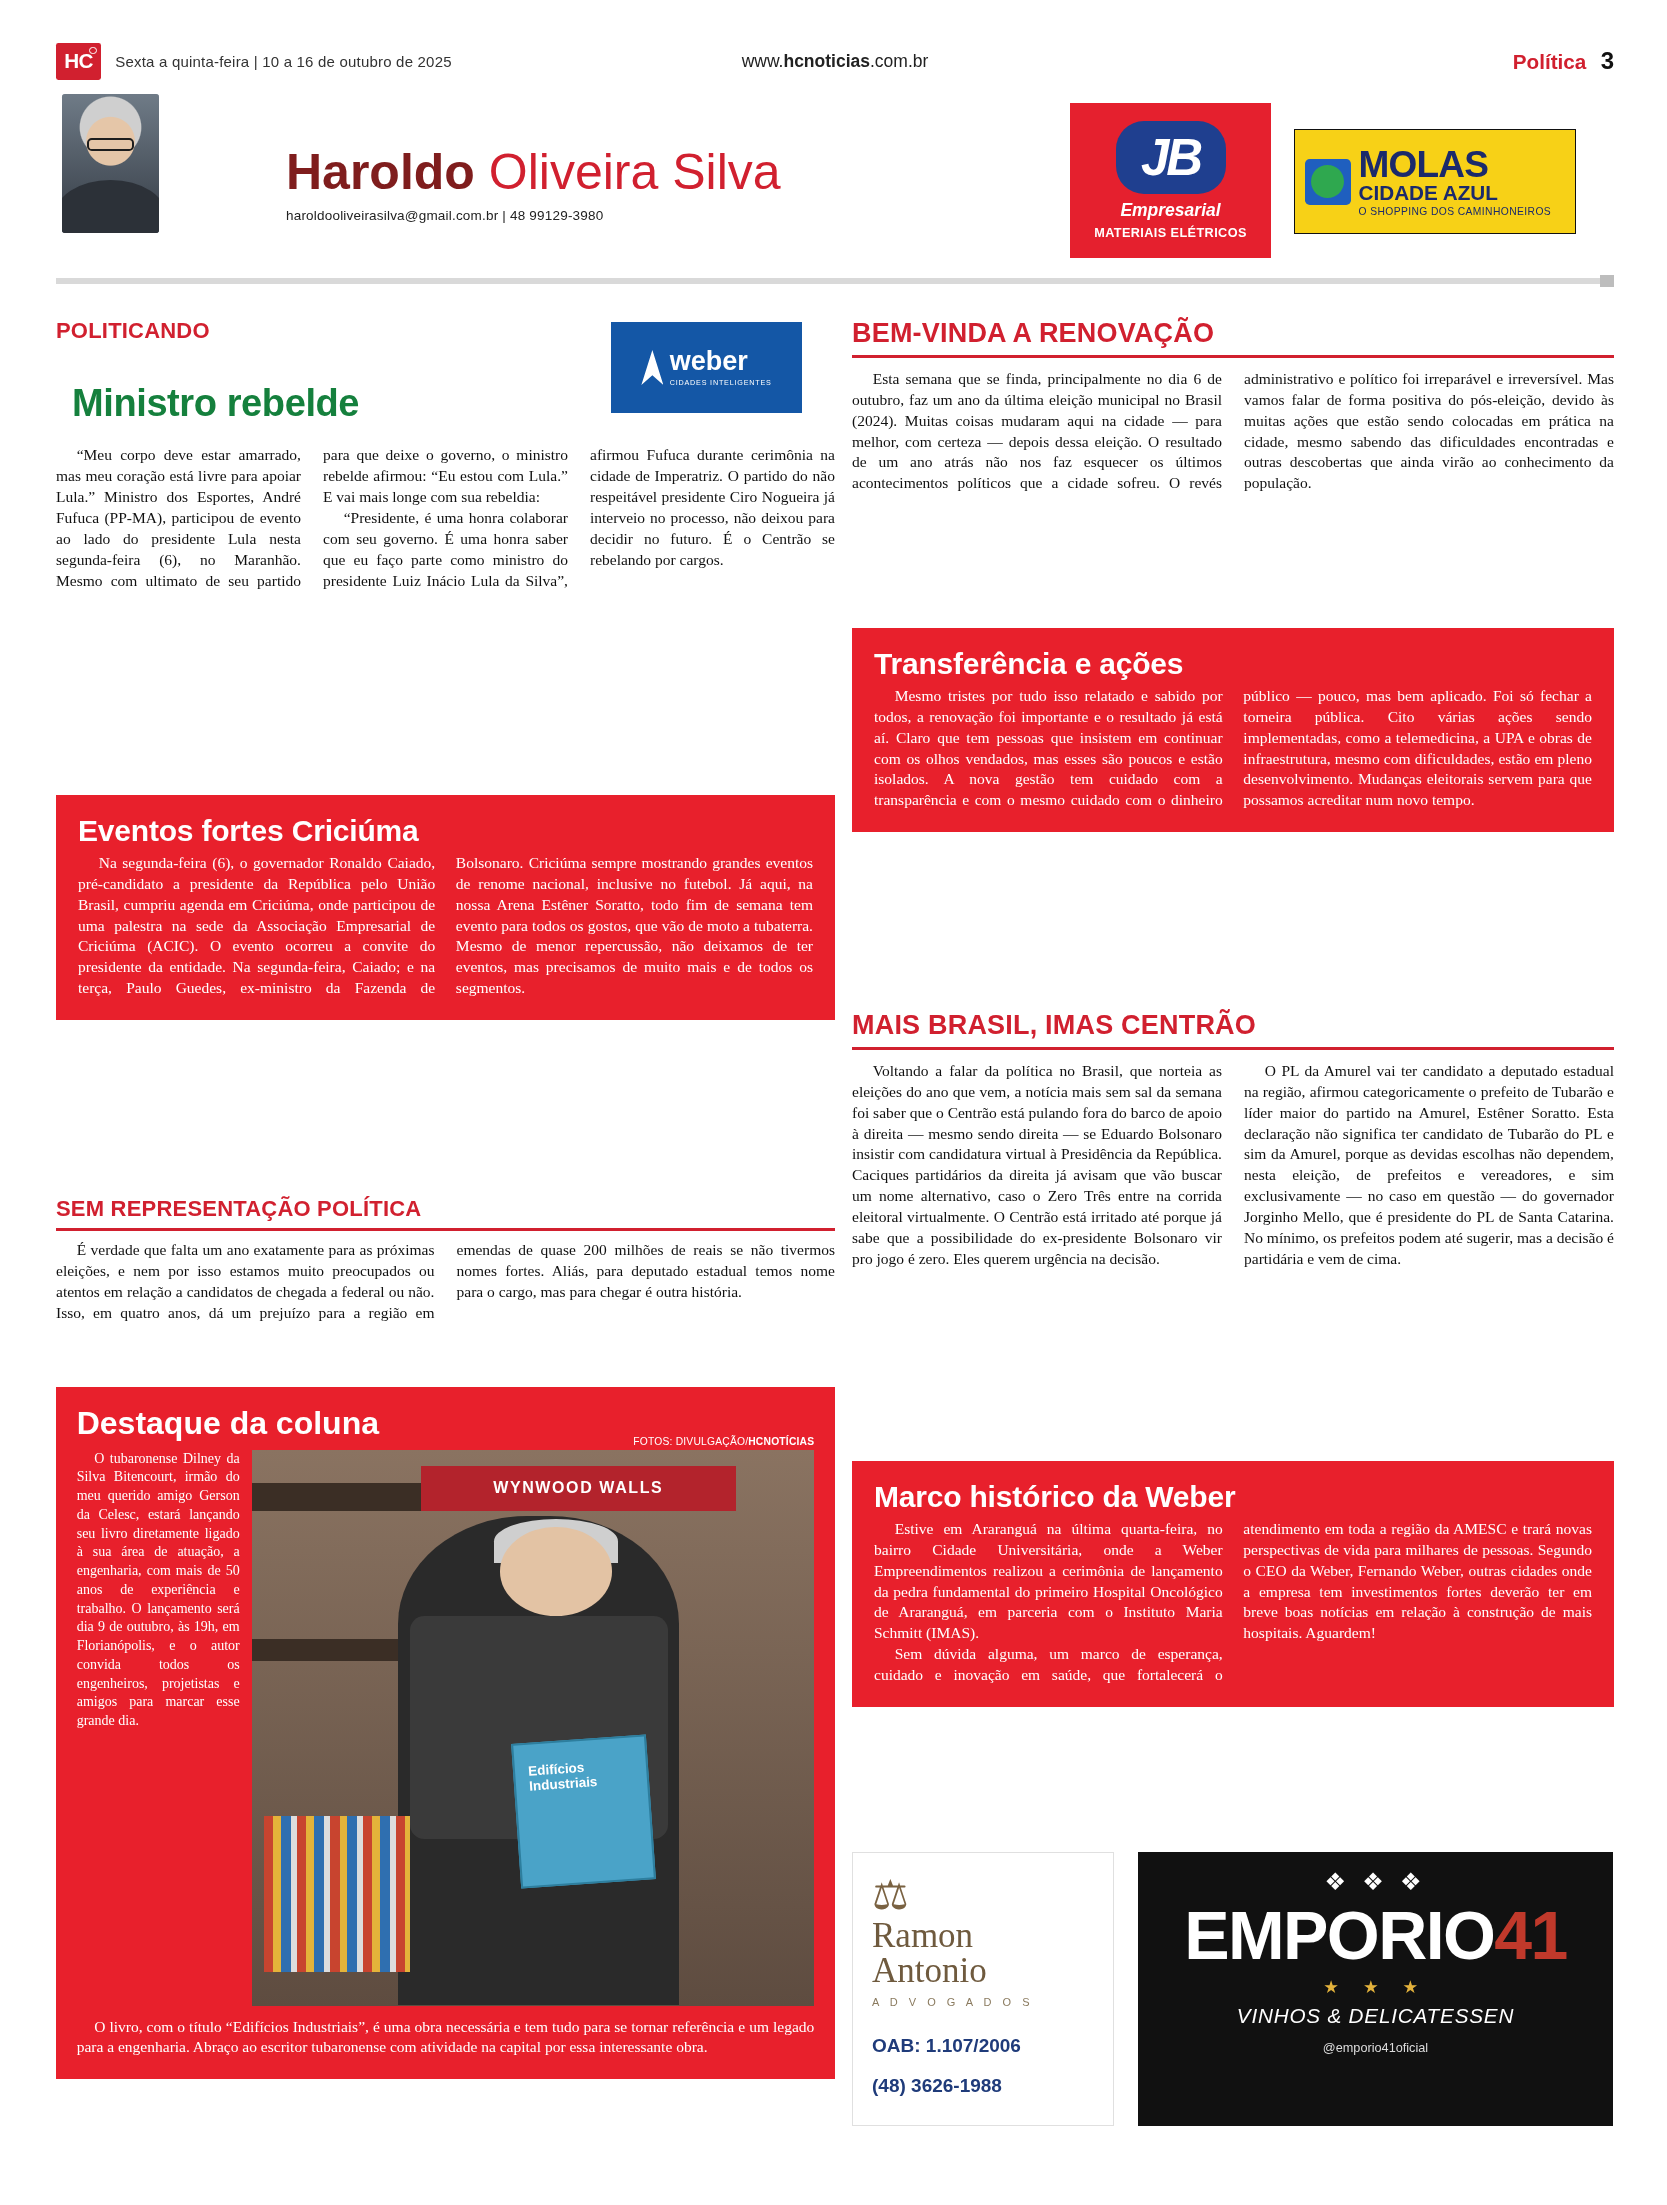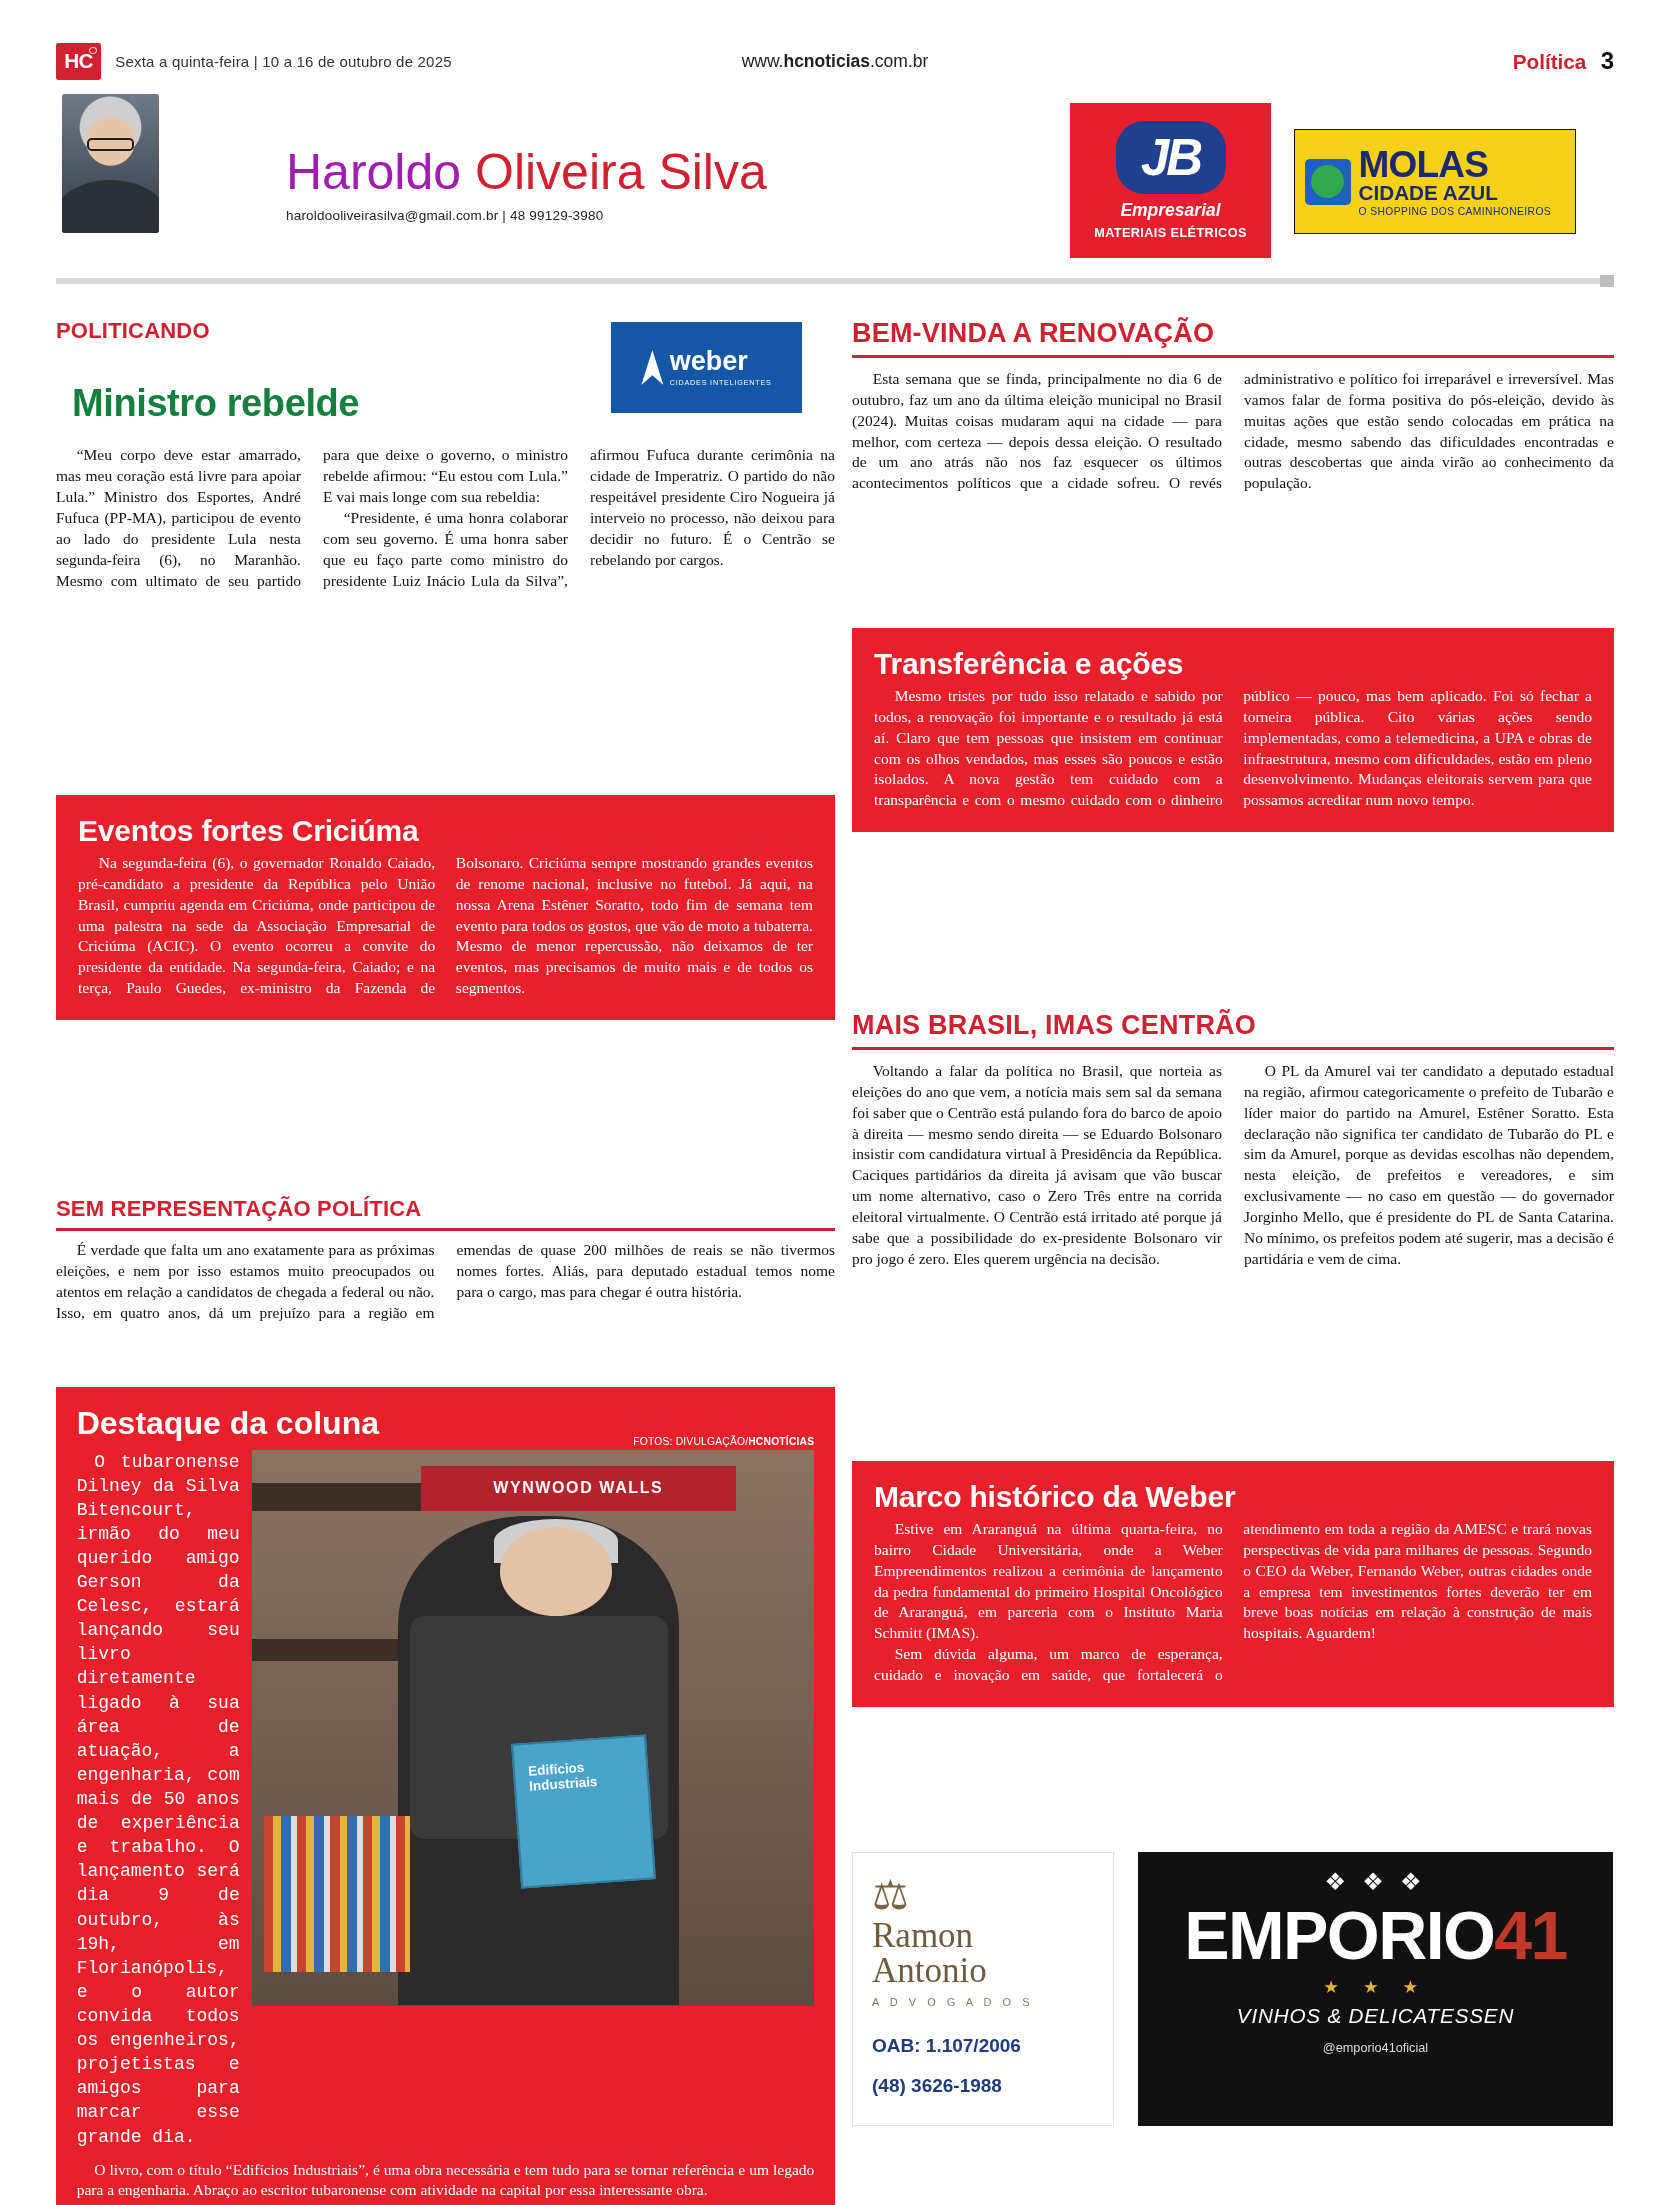--- a/index.html
+++ b/index.html
@@ -54,21 +54,21 @@
       radial-gradient(circle at 50% 24%, #cfcfcf 0 26%, rgba(0,0,0,0) 27%),
       linear-gradient(#6f7b87, #343b44);
   }
   .photo-shirt { position:absolute; left:-8%; bottom:0; width:116%; height:38%;
     background:#2c3138; border-radius:50% 50% 0 0 / 70% 70% 0 0; }
   .photo-glasses { position:absolute; left:26%; top:32%; width:48%; height:9%;
     border:2.4px solid #1d1d1d; border-radius:4.8px; }
 
   .title-wrap { position:absolute; left:286px; top:147px; width:715px; }
   .col-title { font-size: 50px; line-height: 1; white-space:nowrap; }
-  .col-title .first { color:#a21caf; font-weight:normal; }
+  .col-title .first { color:#7f1d1d; font-weight:bold; }
   .col-title .rest { color:#d1202f; font-weight:normal; }
   .col-contact { margin-top:11px; font-size:13.5px; color:#222; letter-spacing:0.2px;}
 
   
   .ad-jb {
     position:absolute; left:1069px; top:102px; width:203px; height:157px;
     background:#e5202e; border:1.6px solid #fff;
     display:flex; flex-direction:column; align-items:center; justify-content:center;
   }
   .ad-jb .jb-box{ width:110px;height:73px;background:#1f3f8f;color:#fff;display:flex;align-items:center;justify-content:center;
@@ -122,21 +122,21 @@
   .box-red .cols2 p{ margin:0; text-indent:20.7px;}
 
   .eventos { position:absolute; left:56px; top:795px; width:779px; }
   .semrep { position:absolute; left:56px; top:1196px; width:779px; }
   .semrep .cols2 { column-count:2; column-gap:22px; margin-top:9.5px;}
   .destaque { position:absolute; left:56px; top:1387px; width:779px; }
   .destaque-inner{ background:#e8202c; color:#fff; padding:17.5px 20.7px 20.7px 20.7px; position:relative;}
   .destaque-inner h3{ margin:0 0 8px 0; font-size:32px; font-weight:bold;}
   .fotos-credit{ position:absolute; right:20.7px; top:49px; font-size:10.3px; color:#fff; letter-spacing:0.2px;}
   .dest-body{ display:flex; gap:12.7px;}
-  .dest-text{ width:163px; font-family:Liberation Mono, monospace; font-size:18px; line-height:1.34; text-align:justify;}
+  .dest-text{ width:163px; font-family:Liberation Serif, serif; font-size:14px; line-height:1.34; text-align:justify;}
   .dest-text p{margin:0; text-indent:17.5px;}
   .dest-photo{ flex:1; height:556px; background:#6d5a4b; position:relative; overflow:hidden;}
   .ph-wall{position:absolute;inset:0;background:linear-gradient(#8a7361,#5e4c40);}
   .ph-shelfA{position:absolute;left:0;top:6%;width:34%;height:5%;background:#3b2e25;}
   .ph-shelfB{position:absolute;left:0;top:34%;width:30%;height:4%;background:#3b2e25;}
   .ph-books{position:absolute;left:2%;top:66%;width:26%;height:28%;
     background:repeating-linear-gradient(90deg,#c8442f 0 9.5px,#e4b33a 9.5px 17.5px,#2f6fb0 17.5px 27px,#ddd 27px 33px);}
   .ph-banner{position:absolute;left:30%;top:3%;width:56%;height:8%;background:#b3232c;color:#fff;
     font-size:16px;font-weight:bold;display:flex;align-items:center;justify-content:center;letter-spacing:1.6px;}
   .ph-person{position:absolute;left:26%;top:12%;width:50%;height:88%;background:#2a2a2a;border-radius:46% 46% 0 0 / 22% 22% 0 0;}

